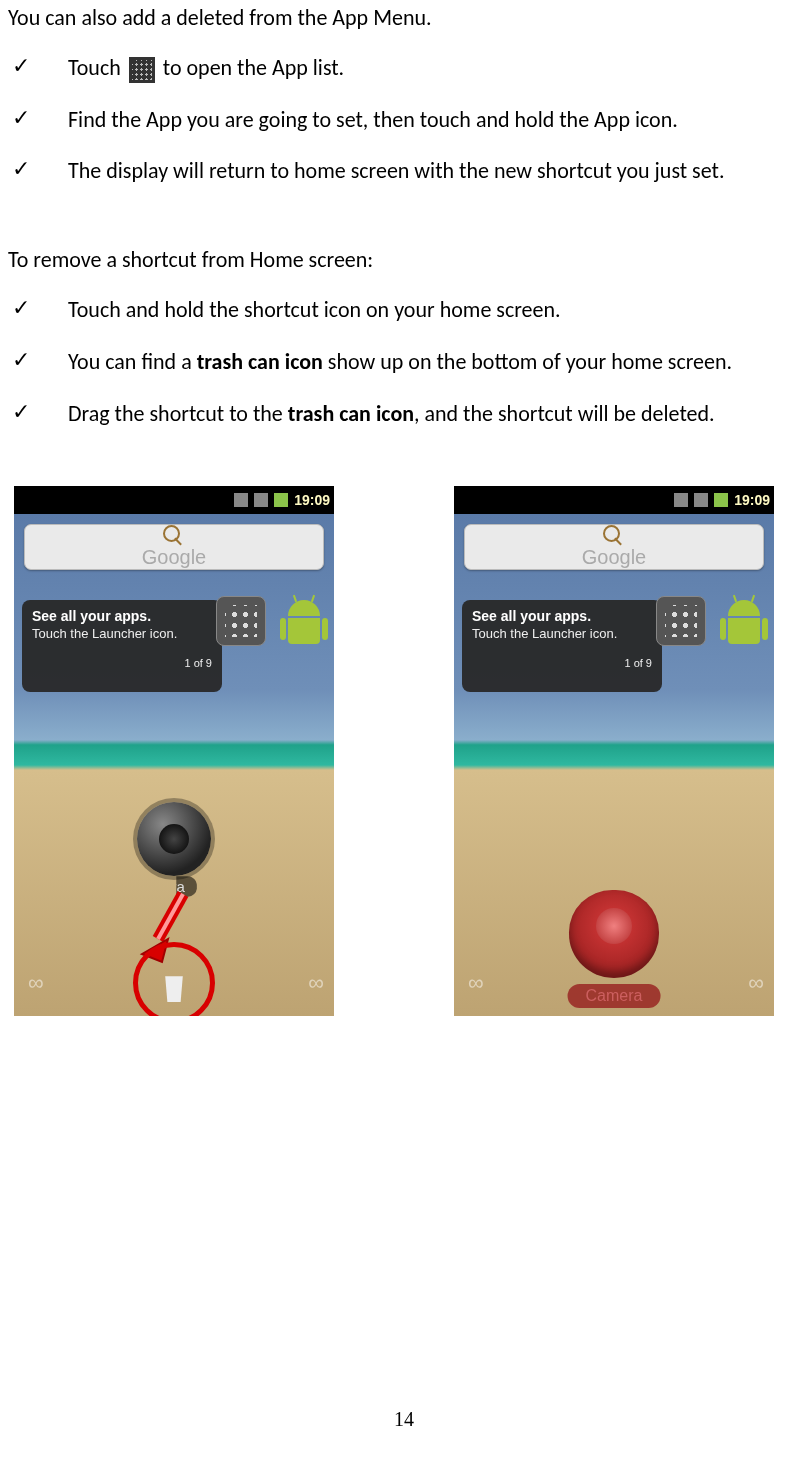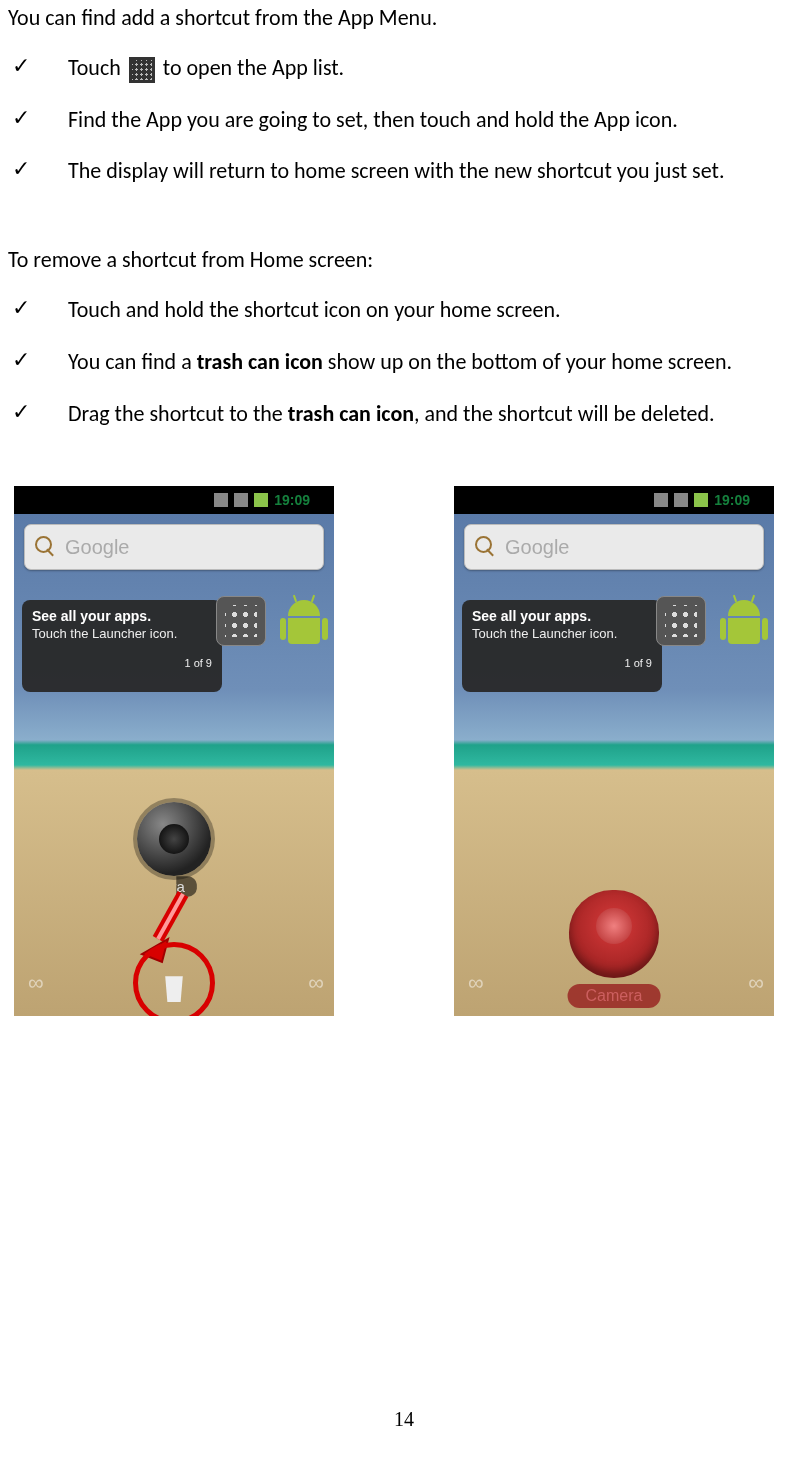--- a/index.html
+++ b/index.html
@@ -79,22 +79,22 @@
       flex-direction: column;
       font-family: Arial, sans-serif;
     }
     .statusbar {
       height: 28px;
       background: #000;
       display: flex;
       justify-content: flex-end;
       align-items: center;
       gap: 6px;
-      padding-right: 24px;
-      color: #15803d;
+      padding-right: 4px;
+      color: #fef9c3;
       font-size: 14px;
       font-weight: bold;
     }
     .sb-ico {
       width: 14px;
       height: 14px;
       background: #888;
     }
     .sb-green { background: #8bc34a; }
     .homescreen {
@@ -113,20 +113,21 @@
       right: 10px;
       height: 46px;
       background: #eaeaea;
       border: 1px solid #bbb;
       border-radius: 7px;
       display: flex;
       align-items: center;
       padding: 0 10px;
       gap: 8px;
       box-shadow: 0 1px 2px rgba(0,0,0,0.3);
+      flex-direction: column;
     }
     .mag {
       width: 22px;
       height: 22px;
       position: relative;
     }
     .mag::before {
       content: '';
       position: absolute;
       width: 13px;
@@ -369,21 +370,21 @@
       left: 50%;
       transform: translateX(-50%);
       font-family: 'Times New Roman', serif;
       font-size: 20px;
       margin-top: 32px;
     }
   </style>
 </head>
 <body>
 
-<p class="intro-para">You can find add a shortcut from the App Menu.</p>
+<p class="intro-para">You can also add a deleted from the App Menu.</p>
 
 <ul class="check-list">
   <li class="check-item">
     <span class="check-mark">✓</span>
     <span class="check-text">
       <span>Touch </span>
       <span class="grid-icon"></span>
       <span> to open the App list.</span>
     </span>
   </li>

